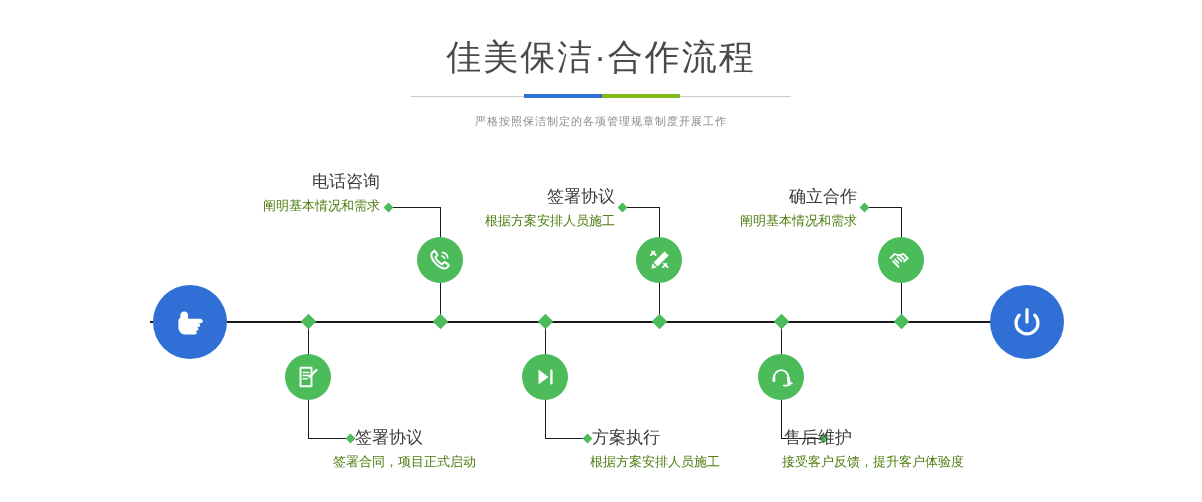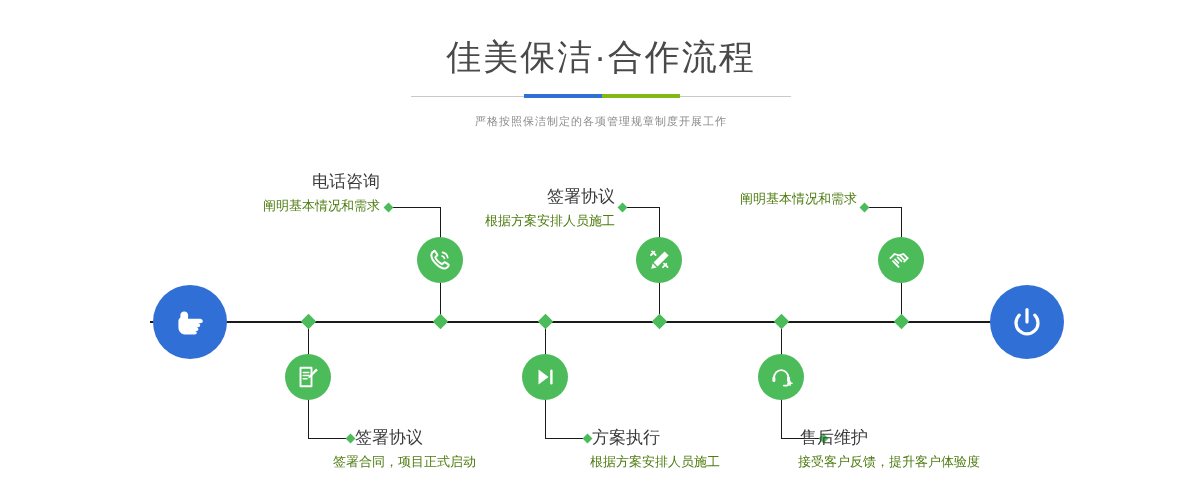--- a/index.html
+++ b/index.html
@@ -269,36 +269,37 @@
     <span>
       <svg width="28" height="28" viewBox="0 0 28 28">
         <path fill="none" stroke="#ffffff" stroke-width="1.8" stroke-linejoin="round" stroke-linecap="round" d="M3.4 12.2l4.2-4.2 4.4 1.4 4.4-1.4 4.2 4.2"></path>
         <path fill="none" stroke="#ffffff" stroke-width="1.8" stroke-linejoin="round" stroke-linecap="round" d="M8.0 13.4l3.4 3.4M10.6 11.4l3.8 3.8M13.4 9.8l4.0 4.0"></path>
         <path fill="none" stroke="#ffffff" stroke-width="1.8" stroke-linejoin="round" stroke-linecap="round" d="M6.0 15.2l4.8 4.8M9.0 18.2l2.6 2.6"></path>
         <path fill="none" stroke="#ffffff" stroke-width="1.8" stroke-linejoin="round" stroke-linecap="round" d="M20.6 12.2l-3.4 3.4"></path>
       </svg>
     </span>
   </div>
   <div class="step-label align-right" style="left:680px; top:186px; width:177px;">
+    <div class="lbl-title">确立合作</div>
     <div class="lbl-desc">阐明基本情况和需求</div>
   </div>
 
   <div class="v-line" style="left:781px; top:321px; height:117px;"></div>
   <div class="h-line" style="left:781px; top:438px; width:42px;"></div>
   <div class="label-dot" style="left:820px; top:435px;"></div>
   <div class="node-diamond" style="left:776px; top:316px;"></div>
   <div class="step-icon" style="left:758px; top:354px;">
     <span>
       <svg width="26" height="26" viewBox="0 0 26 26">
         <path fill="none" stroke="#ffffff" stroke-width="1.8" stroke-linecap="round" stroke-linejoin="round" d="M6.0 14.0c0-4.4 3.2-7.8 7.2-7.8 4.0 0 7.2 3.4 7.2 7.8"></path>
         <rect fill="#ffffff" x="4.4" y="12.6" width="3.0" height="5.4" rx="1.5"></rect>
         <rect fill="#ffffff" x="19.0" y="12.6" width="3.0" height="5.4" rx="1.5"></rect>
         <path fill="none" stroke="#ffffff" stroke-width="1.6" stroke-linecap="round" d="M20.5 18.0v1.4c0 1.2-1.0 2.2-2.2 2.2h-2.6"></path>
         <path fill="none" stroke="#ffffff" stroke-width="1.6" stroke-linecap="round" d="M20.0 19.2h4.0M22.0 17.2v4.0"></path>
       </svg>
     </span>
   </div>
-  <div class="step-label align-left" style="left:800px; top:427px; width:250px;">
+  <div class="step-label align-left" style="left:784px; top:427px; width:250px;">
     <div class="lbl-title">售后维护</div>
     <div class="lbl-desc" style="margin-left:-2px;">接受客户反馈，提升客户体验度</div>
   </div>
 
 </div>
 
 </body></html>

